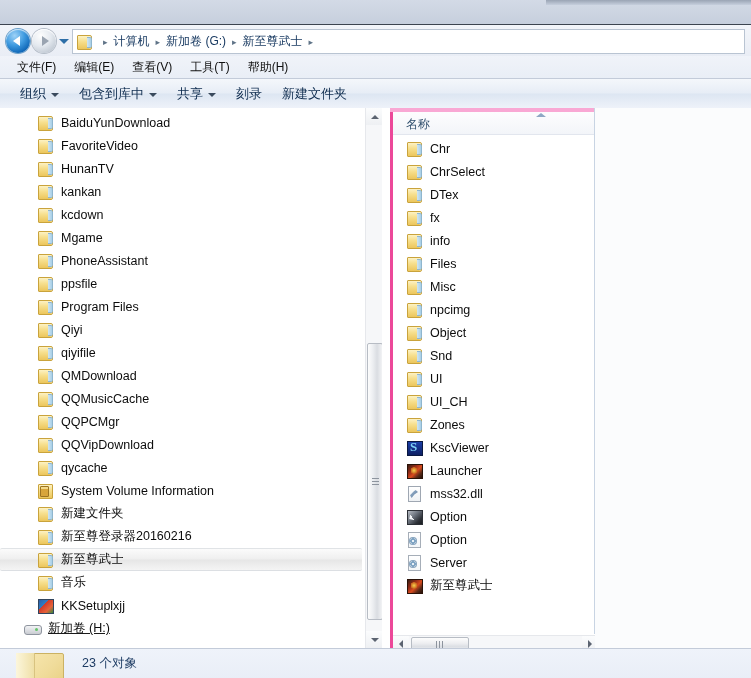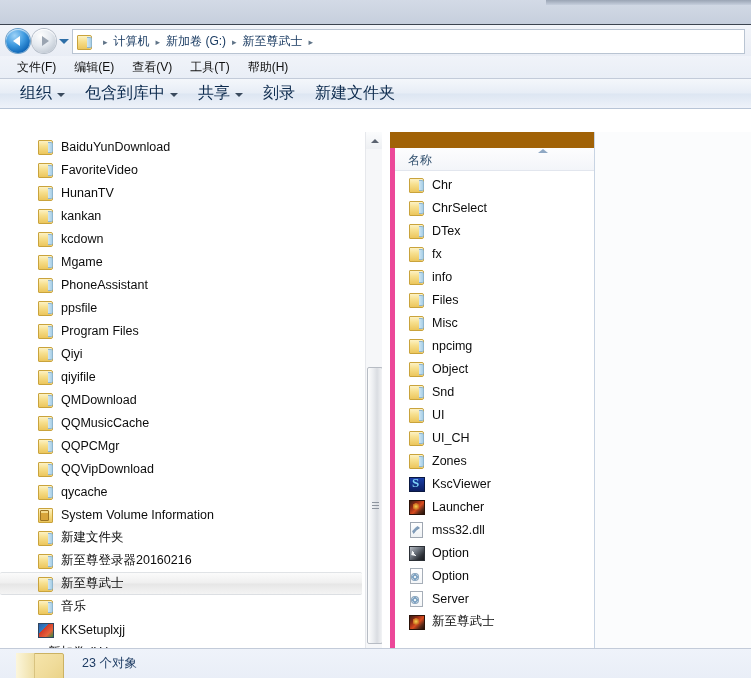--- a/index.html
+++ b/index.html
@@ -92,49 +92,48 @@
 
   
   .toolbar {
     position: absolute; left: 0; top: 79px; width: 751px; height: 29px;
     background: linear-gradient(to bottom, #f4f7fb 0%, #e7edf6 48%, #dde6f2 52%, #eef2f9 100%);
     border-bottom: 1px solid #b8c4d6;
     display: flex; align-items: center; padding-left: 10px;
   }
   .tbbtn {
     display: flex; align-items: center; gap: 5px;
-    font-size: 16px; color: #0d2b4e; padding: 4px 9px; cursor: pointer;
+    font-size: 13px; color: #0d2b4e; padding: 4px 9px; cursor: pointer;
     border: 1px solid transparent; border-radius: 2px; white-space: nowrap;
   }
   .caret {
     width: 0; height: 0; border-left: 4px solid transparent; border-right: 4px solid transparent;
     border-top: 4px solid #3a4a5d; margin-top: 2px;
   }
 
   
   .pane-wrap {
     position: absolute; left: 0; top: 108px; width: 618px; height: 540px;
-    background: #a16207;
-    margin-top: 24px;
+    background: #f9a8d4;
   }
   .tree-pane {
     position: absolute; left: 0; top: 0; width: 365px; height: 540px;
     background: #ffffff; overflow: hidden;
   }
   .tree-scroll {
     position: absolute; left: 365px; top: 0; width: 17px; height: 540px;
     background: #f6f7f9; border-left: 1px solid #e6e8ec;
   }
   .splitter {
     position: absolute; left: 382px; top: 0; width: 8px; height: 540px;
     background: #ffffff; cursor: col-resize;
   }
   .list-pane {
-    position: absolute; left: 390px; top: 16px; width: 205px; height: 540px;
-    background: #ffffff; border-left: 5px solid #ec4899;
+    position: absolute; left: 390px; top: 4px; width: 205px; height: 540px;
+    background: #ffffff; border-left: 3px solid #ec4899;
     overflow: hidden;
   }
   .right-blank {
     position: absolute; left: 595px; top: 0; width: 156px; height: 540px;
     background: #fbfcfd;
   }
   .list-divider {
     position: absolute; left: 594px; top: 0; width: 1px; height: 526px;
     background: #c8d4e3;
   }

